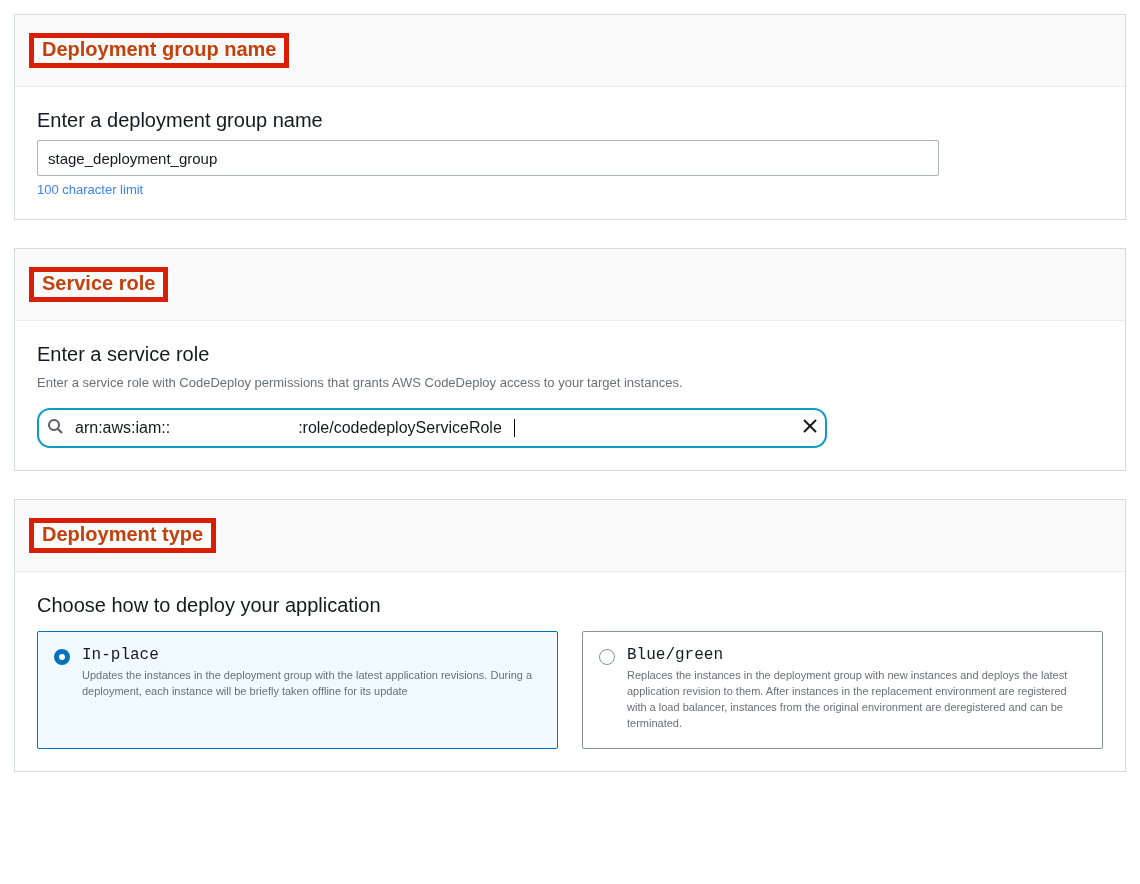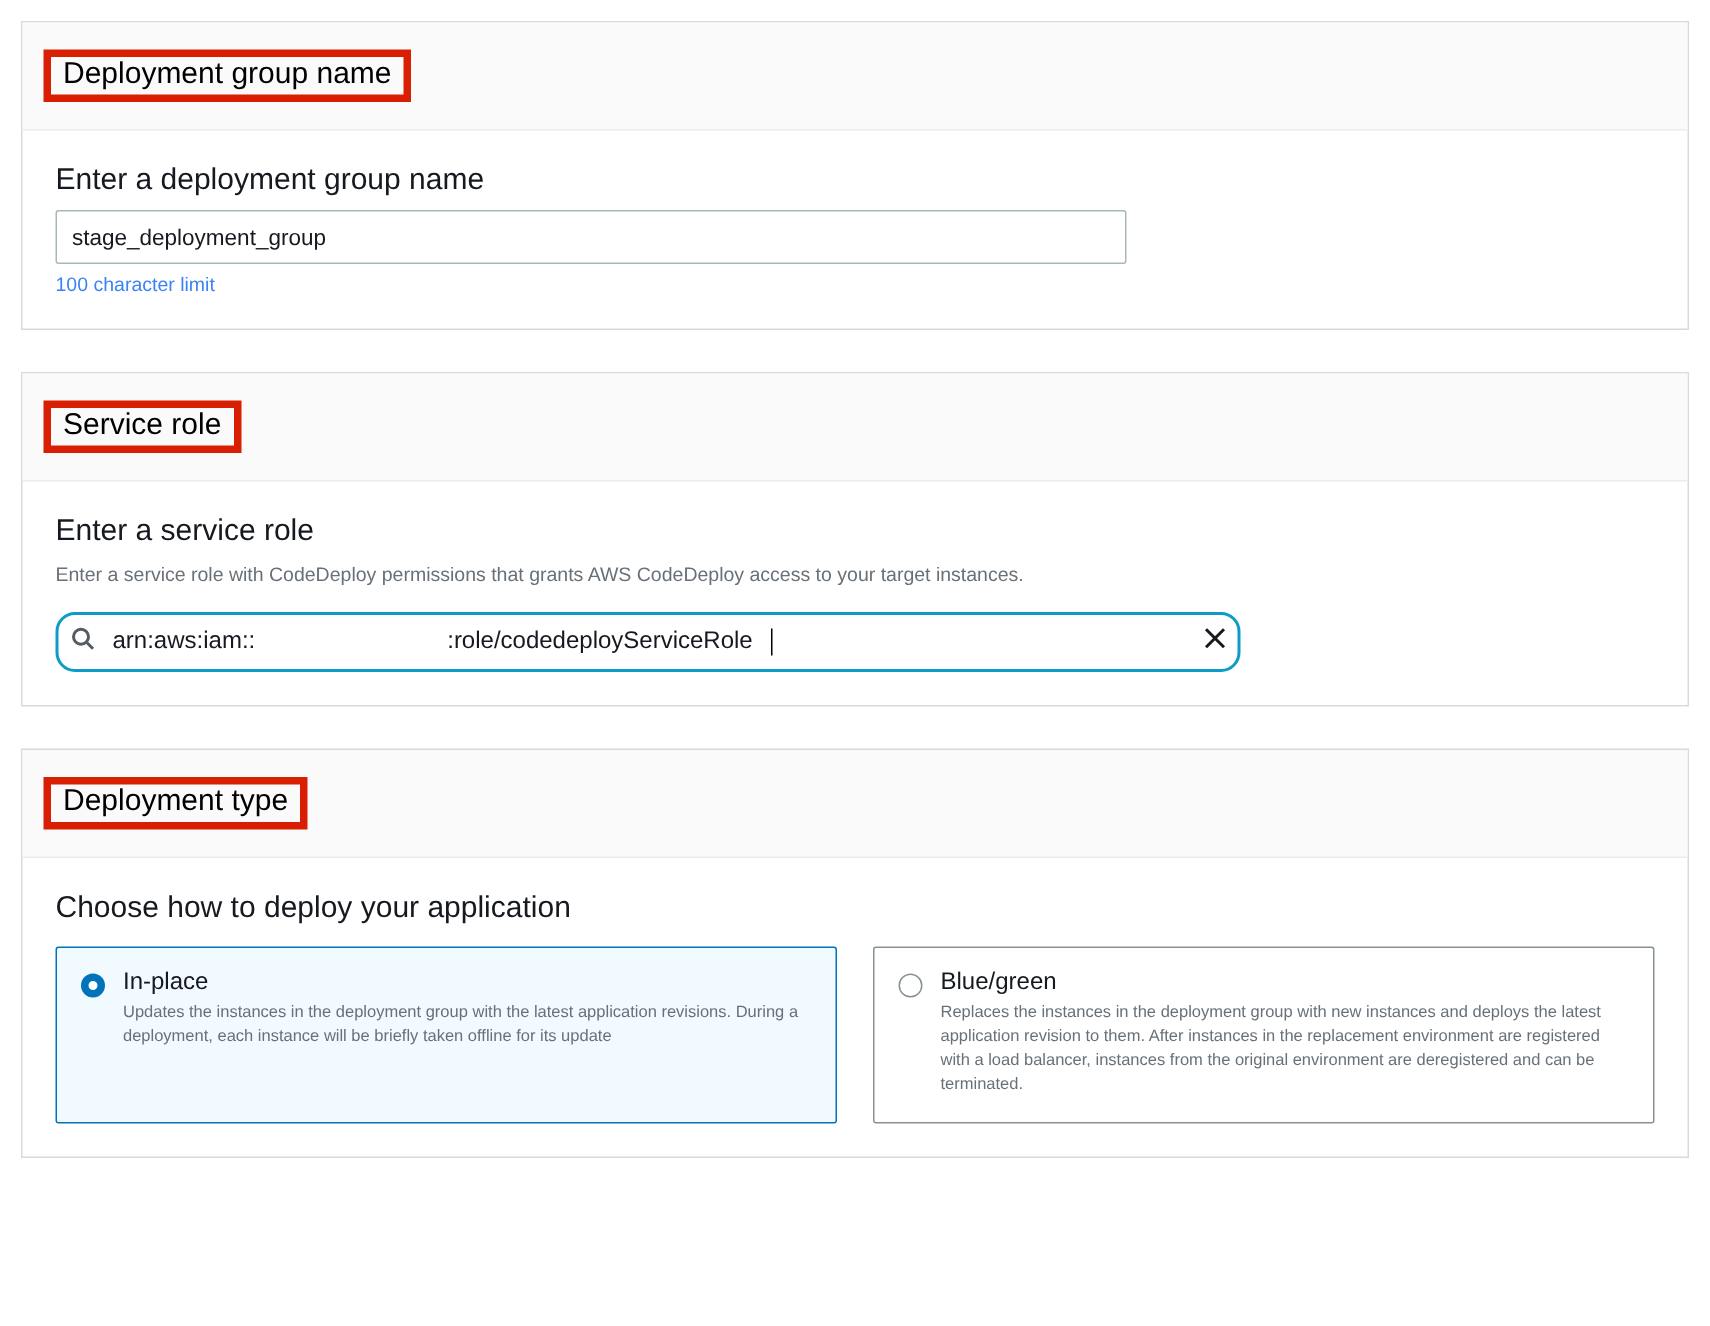--- a/index.html
+++ b/index.html
@@ -19,22 +19,22 @@
       background: #fff;
       margin-bottom: 28px;
     }
     .panel-header {
       background: #fafafa;
       border-bottom: 1px solid #eaeded;
       padding: 18px 22px;
     }
     .panel-header-title {
       font-size: 20px;
-      font-weight: 400;
-      color: #000000;
+      font-weight: 700;
+      color: #c2410c;
       display: inline-block;
     }
     .highlight-box {
       border: 5px solid #d81f03;
       display: inline-block;
       padding: 0px 8px 2px 0px;
       margin-left: -8px;
     }
     .highlight-box .panel-header-title {
       padding-left: 8px;
@@ -49,21 +49,21 @@
       display: block;
     }
     .field-description {
       font-size: 13px;
       color: #687078;
       margin-bottom: 16px;
       display: block;
       line-height: 1.4;
     }
     .text-input {
-      width: 714px;
+      width: 902px;
       max-width: 100%;
       height: 36px;
       padding: 6px 10px;
       font-size: 15px;
       border: 1px solid #aab7b8;
       border-radius: 2px;
       color: #16191f;
       outline: none;
     }
     .hint-text {
@@ -151,20 +151,21 @@
       border: 5px solid #0073bb;
       background: #fff;
     }
     .tile-content {
       flex: 1;
     }
     .tile-title {
       font-size: 16px;
       color: #16191f;
       margin-bottom: 4px;
+      font-family: Liberation Mono, monospace;
     }
     .tile-description {
       font-size: 11px;
       color: #687078;
       line-height: 1.45;
     }
     .cursor-text {
       display: inline-block;
       border-right: 1px solid #000;
       padding-right: 12px;

